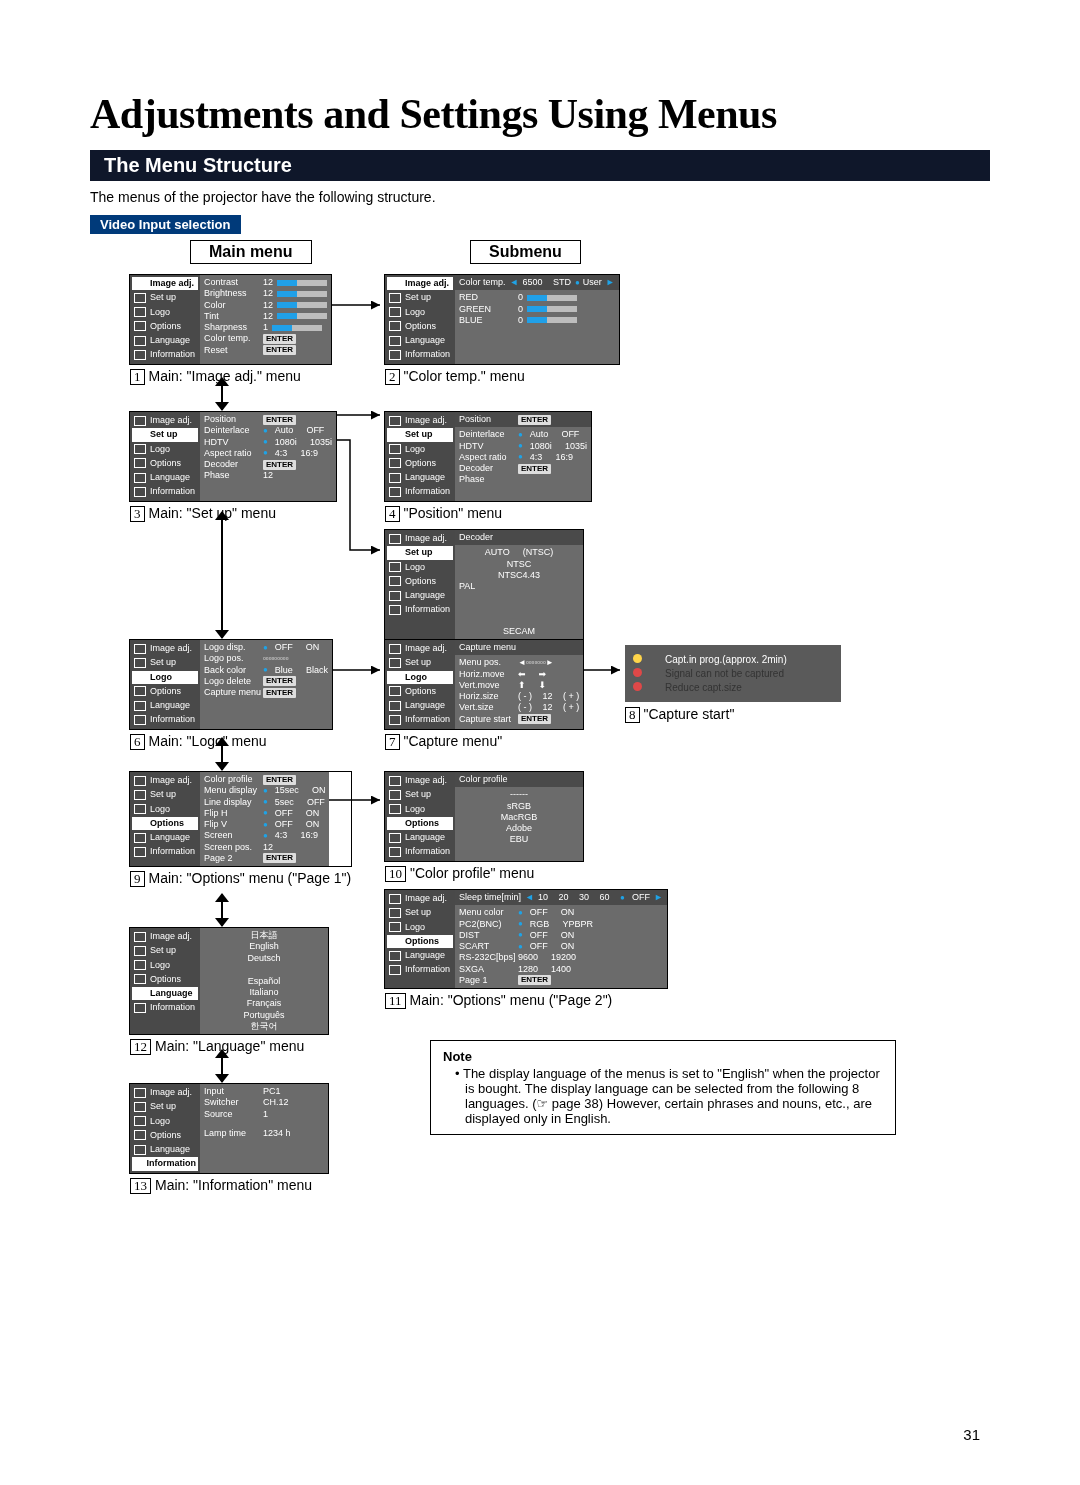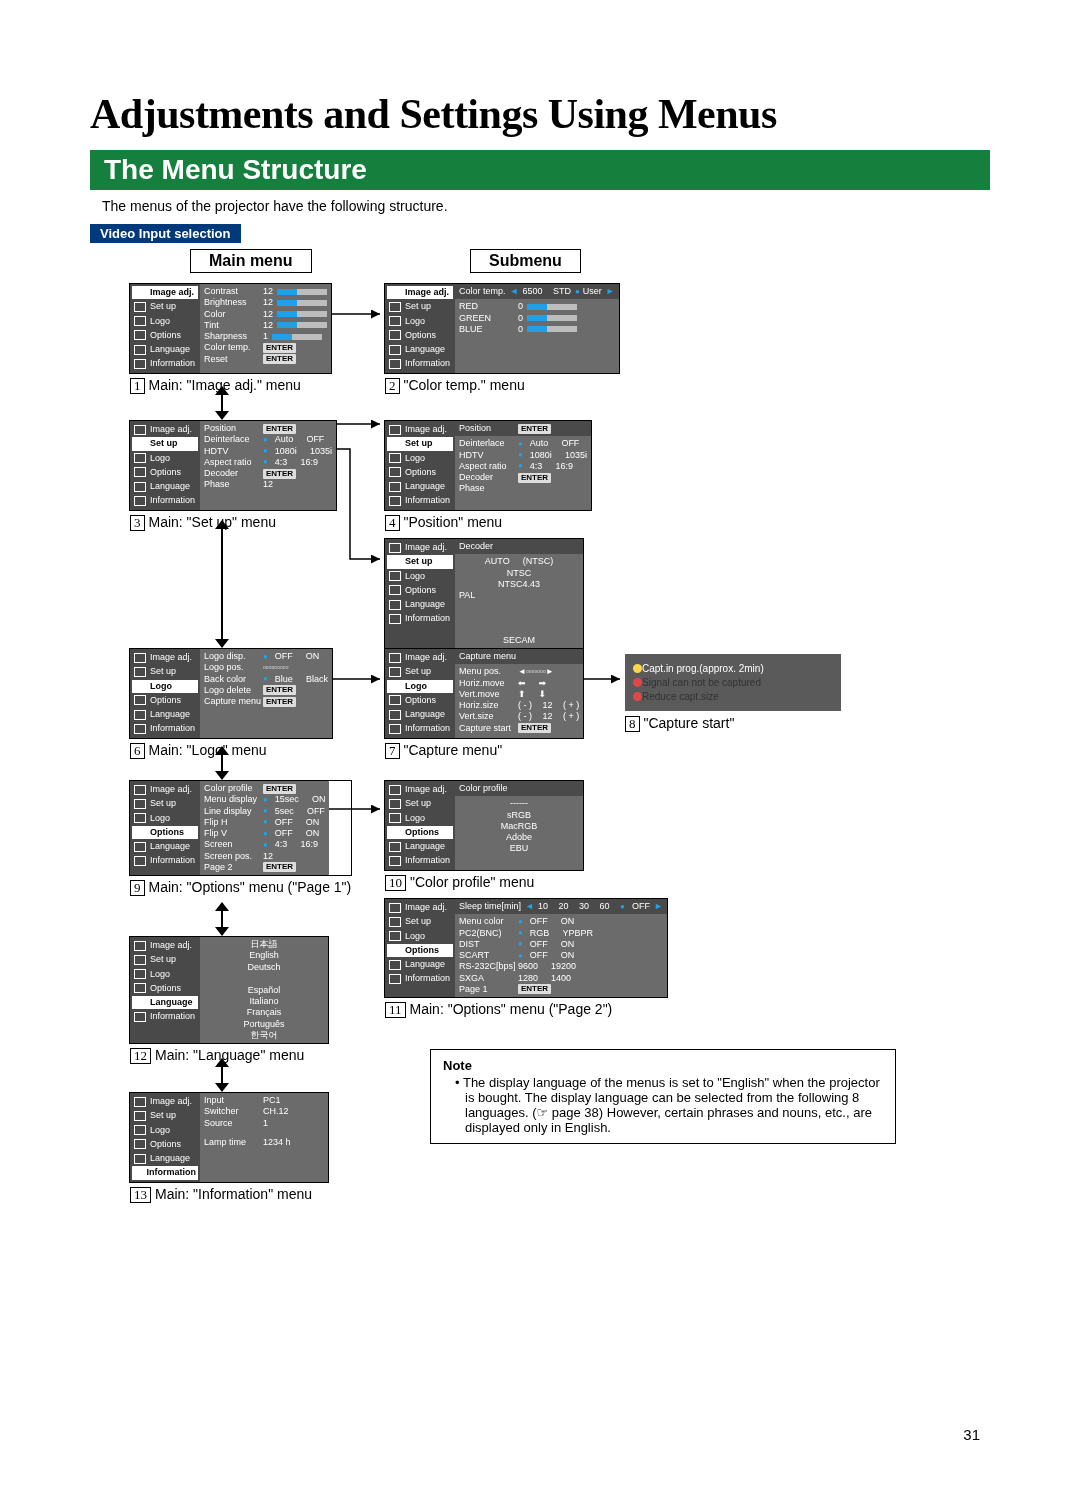--- a/index.html
+++ b/index.html
@@ -1,20 +1,20 @@
 <!DOCTYPE html>
 <html><head>
 <meta charset="utf-8">
 <style>
   body { margin:0; padding:0; background:#fff; font-family:"Helvetica Neue",Arial,sans-serif; color:#000; }
   .page { width:1080px; height:1485px; position:relative; padding:92px 90px 40px 90px; box-sizing:border-box; }
   h1 { font-family:Georgia,"Times New Roman",serif; font-weight:900; font-size:42px; letter-spacing:-0.5px; margin:0 0 14px 0; line-height:1.05; }
   .intro { font-size:14px; margin:0 0 20px 0; }
-  .bar { background:#15803d; color:#fff; font-weight:bold; font-size:28px; padding:4px 14px; margin:0 0 8px 0; }
-  .note { font-size:14px; margin:0 0 8px 12px; }
+  .bar { background:#0f172a; color:#fff; font-weight:bold; font-size:20px; padding:4px 14px; margin:0 0 8px 0; }
+  .note { font-size:14px; margin:0 0 8px 0; }
   .tag { background:#003a7a; color:#fff; font-weight:bold; font-size:13px; padding:2px 10px; display:inline-block; margin:2px 0 6px 0; }
   .col-title { font-weight:bold; font-size:16px; border:1px solid #000; display:inline-block; padding:2px 18px; }
 
   .grid { position:relative; height:1050px; }
   .cell { position:absolute; }
 
   
   .menu { display:flex; font-size:9px; line-height:1.25; color:#fff; box-shadow:0 0 0 1px #000; }
   .menu .side { background:#494949; width:66px; padding:2px 2px; display:flex; flex-direction:column; gap:1px; }
   .menu .side .item { background:#494949; padding:1px 2px; display:flex; gap:2px; align-items:center; white-space:nowrap; }
@@ -37,21 +37,21 @@
 
   
   .varrow { position:absolute; width:14px; height:32px; }
   .varrow::before { content:""; position:absolute; left:6px; top:0; width:2px; height:100%; background:#000; }
   .varrow .up, .varrow .dn { position:absolute; left:0; width:0; height:0; border-left:7px solid transparent; border-right:7px solid transparent; }
   .varrow .up { top:-1px; border-bottom:9px solid #000; }
   .varrow .dn { bottom:-1px; border-top:9px solid #000; }
 
   
   .capbox { background:#5a5a5a; color:#fff; padding:6px 8px; width:200px; font-size:10px; }
-  .capbox .r { display:flex; align-items:center; margin:3px 0; gap:0; }
+  .capbox .r { display:flex; align-items:flex-start; margin:3px 0; gap:23px; }
   .capbox .c1 { width:9px; height:9px; border-radius:50%; background:#ffd54a; }
   .capbox .c2 { width:9px; height:9px; border-radius:50%; background:#e04848; }
   .capbox .c3 { width:9px; height:9px; border-radius:50%; background:#e04848; }
   .capbox .dim { color:#333; }
 
   .notebox { border:1px solid #000; padding:8px 12px; width:440px; font-size:13px; }
   .notebox .h { font-weight:bold; margin-bottom:2px; }
   .notebox ul { margin:0; padding-left:12px; }
   .notebox li { list-style:none; text-indent:-10px; padding-left:10px; }
   .notebox li::before { content:"• "; }

